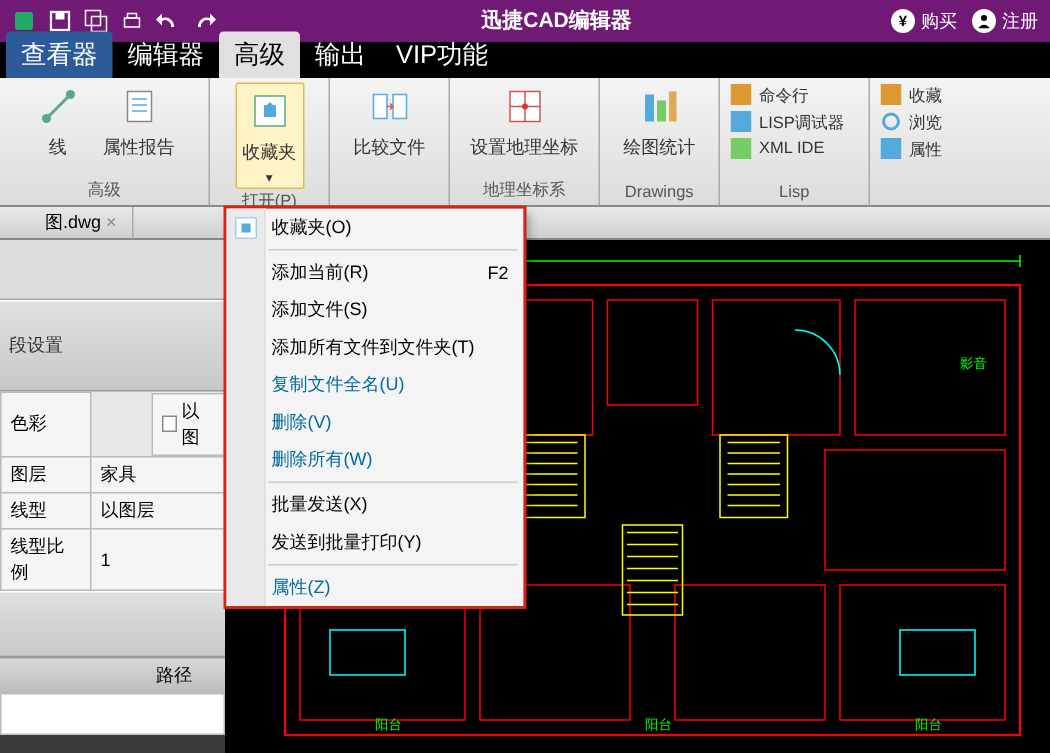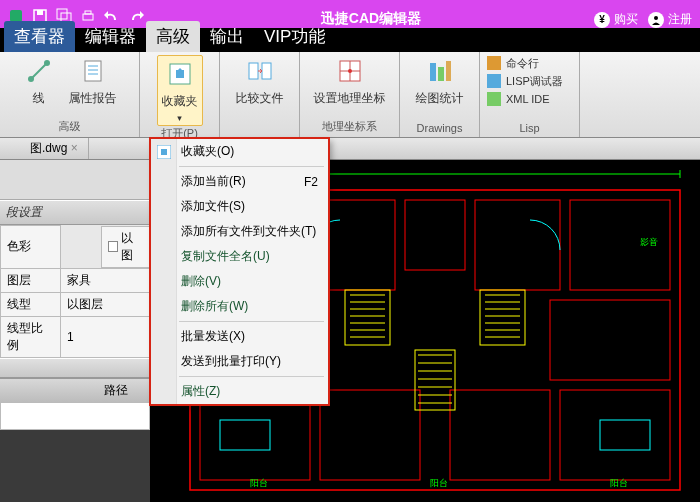--- a/index.html
+++ b/index.html
@@ -1,19 +1,19 @@
 <!DOCTYPE html>
 <html><head>
 <meta charset="utf-8">
 <style>
 * { margin: 0; padding: 0; box-sizing: border-box; font-family: "Microsoft YaHei", sans-serif; }
 body { width: 700px; height: 502px; overflow: hidden; background: #3a3a3a; position: relative; }
 
 
-.titlebar { height: 28px; background: #d946ef; display: flex; align-items: flex-end; color: #fff; font-size: 12px; }
+.titlebar { height: 28px; background: #701a75; display: flex; align-items: center; color: #fff; font-size: 12px; }
 .titlebar .toolbtns { display: flex; gap: 0; padding-left: 4px; }
 .titlebar .tbtn { width: 24px; height: 24px; display: flex; align-items: center; justify-content: center; }
 .titlebar .title { flex: 1; text-align: center; font-size: 14px; font-weight: bold; }
 .titlebar .right { display: flex; align-items: center; gap: 10px; padding-right: 8px; }
 .circle-icon { width: 16px; height: 16px; border-radius: 50%; background: #fff; display: flex; align-items: center; justify-content: center; color: #000; font-size: 10px; font-weight: bold; }
 
 
 .menubar { height: 24px; background: #000; display: flex; align-items: flex-end; padding-left: 4px; }
 .menutab { padding: 4px 10px; font-size: 17px; color: #fff; border-top-left-radius: 3px; border-top-right-radius: 3px; }
 .menutab.blue { background: #2d5b9a; }
@@ -30,36 +30,36 @@
 .ribbon-small-list { display: flex; flex-direction: column; gap: 2px; font-size: 11px; color: #333; }
 .ribbon-small-list .row { display: flex; align-items: center; gap: 4px; }
 .small-ic { width: 16px; height: 16px; display: flex; align-items: center; justify-content: center; }
 
 
 .doctabs { height: 22px; background: linear-gradient(#e8e8e8,#cfcfcf); border-bottom: 1px solid #888; display: flex; align-items: center; font-size: 12px; }
 .doctab { padding: 2px 10px; border-right: 1px solid #aaa; margin-left: 20px; }
 
 
 .leftpanel { position: absolute; left: 0; top: 160px; width: 150px; background: #e8e8e8; font-size: 12px; }
-.leftpanel .header { background: linear-gradient(#e0e0e0,#c8c8c8); padding: 3px 6px; border-top: 1px solid #fff; border-bottom: 1px solid #999; color: #333; font-style: italic; }
+.leftpanel .header { background: linear-gradient(#e0e0e0,#c8c8c8); padding: 21px 6px; border-top: 1px solid #fff; border-bottom: 1px solid #999; color: #333; }
 .leftpanel table { width: 100%; border-collapse: collapse; }
 .leftpanel td { border: 1px solid #bbb; padding: 3px 6px; background: #f5f5f5; }
 .leftpanel td.label { width: 60px; }
 .leftpanel td.chkcell { display: flex; align-items: center; gap: 3px; margin-left: 40px; }
 .chkbox { width: 11px; height: 11px; border: 1px solid #888; background: #fff; }
 .leftpanel .footbar { background: linear-gradient(#d8d8d8,#bcbcbc); padding: 3px 22px; border-top: 1px solid #999; text-align: right; }
 .leftpanel .whitearea { height: 28px; background: #fff; border: 1px solid #bbb; }
 
 
 .canvas { position: absolute; left: 150px; top: 160px; right: 0; bottom: 0; background: #000; overflow: hidden; }
 
 
-.contextmenu { position: absolute; left: 150px; top: 138px; width: 179px; background: #f4f4f4; border: 1px solid #999; box-shadow: 3px 3px 6px rgba(0,0,0,.3); font-size: 12px; z-index: 50; outline: 2px solid #d62414; outline-offset: -1px; }
+.contextmenu { position: absolute; left: 150px; top: 138px; width: 200px; background: #f4f4f4; border: 1px solid #999; box-shadow: 3px 3px 6px rgba(0,0,0,.3); font-size: 12px; z-index: 50; outline: 2px solid #d62414; outline-offset: -1px; }
 .contextmenu .item { padding: 4px 10px 4px 30px; position: relative; display: flex; justify-content: space-between; align-items: center; }
-.contextmenu .item.disabled { color: #14532d; }
+.contextmenu .item.disabled { color: #0369a1; }
 .contextmenu .sep { height: 1px; background: #ccc; margin: 2px 4px 2px 28px; }
 .contextmenu .leftstrip { position: absolute; left: 0; top: 0; bottom: 0; width: 26px; background: #eaeaea; border-right: 1px solid #ddd; }
 .contextmenu .itemicon { position: absolute; left: 5px; width: 16px; height: 16px; display: flex; align-items: center; justify-content: center; }
 
 svg { display: block; }
 </style>
 </head>
 <body>
 
 <div class="titlebar">
@@ -241,20 +241,46 @@
               <rect width="14" height="14" fill="#7c6"></rect>
             </svg>
           </div>
           <span>XML IDE</span>
         </div>
     </div>
     <div class="grouplabel">Lisp</div>
   </div>
 
   <div class="ribbon-group" style="width:60px;border-right:none">
+    <div class="ribbon-small-list">
+      <div class="row">
+          <div class="small-ic">
+            <svg width="14" height="14">
+              <rect width="14" height="14" fill="#d93"></rect>
+            </svg>
+          </div>
+          <span>收藏</span>
+        </div>
+      <div class="row">
+          <div class="small-ic">
+            <svg width="14" height="14">
+              <circle cx="7" cy="7" r="5" fill="none" stroke="#5ad" stroke-width="2"></circle>
+            </svg>
+          </div>
+          <span>浏览</span>
+        </div>
+      <div class="row">
+          <div class="small-ic">
+            <svg width="14" height="14">
+              <rect width="14" height="14" fill="#5ad"></rect>
+            </svg>
+          </div>
+          <span>属性</span>
+        </div>
+    </div>
     <div class="grouplabel">&nbsp;</div>
   </div>
 </div>
 
 <div class="doctabs">
   <div class="doctab"><span>图.dwg</span> <span style="color:#888">×</span></div>
 </div>
 
 <div style="height:22px;background:linear-gradient(#dedede,#c4c4c4);border-bottom:1px solid #888;"></div>
 <div style="height:22px;background:linear-gradient(#dedede,#c4c4c4);border-bottom:1px solid #888;"></div>

